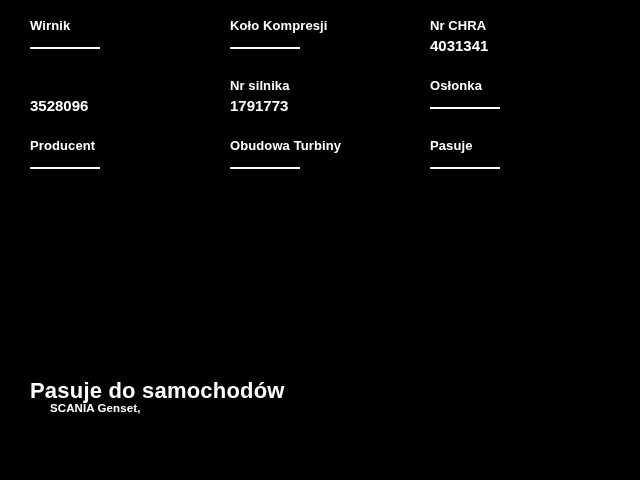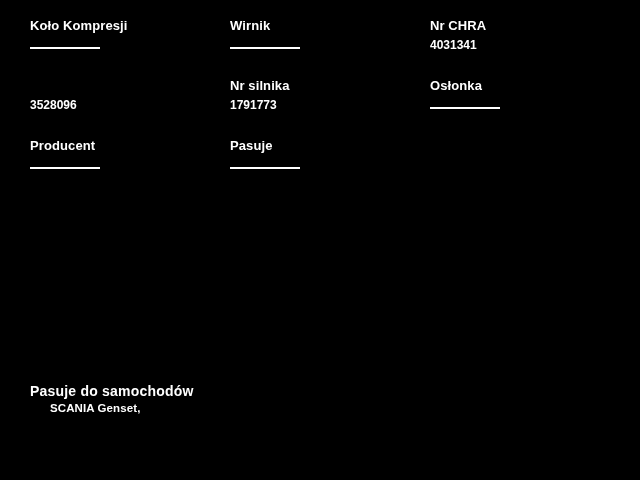--- a/index.html
+++ b/index.html
@@ -28,67 +28,67 @@
     font-size: 13px;
     font-weight: 700;
     line-height: 13px;
     letter-spacing: 0.1px;
     white-space: nowrap;
   }
   .cell .value {
     position: absolute;
     left: 0;
     top: 15px;
-    font-size: 12px;
+    font-size: 15px;
     font-weight: 700;
     line-height: 23px;
     white-space: nowrap;
   }
   .cell .line {
     position: absolute;
     left: 0;
     top: 28px;
     width: 70px;
     height: 2px;
     background: #ffffff;
   }
   .fits-section {
     position: absolute;
     left: 30px;
     top: 381px;
   }
   .fits-heading {
     display: block;
-    font-size: 14px;
+    font-size: 22px;
     font-weight: 700;
     line-height: 20px;
     letter-spacing: 0.2px;
   }
   .fits-vehicles {
     display: block;
     font-size: 11.5px;
     font-weight: 700;
     line-height: 13px;
     margin-top: 1px;
     letter-spacing: 0.1px;
     margin-left: 20px;
   }
 </style>
 </head>
 <body>
 
 <div class="spec-grid">
 
   <div class="cell">
-    <span class="label">Koło Kompresji</span>
+    <span class="label">Wirnik</span>
     <span class="line"></span>
   </div>
 
   <div class="cell">
-    <span class="label">Wirnik</span>
+    <span class="label">Koło Kompresji</span>
     <span class="line"></span>
   </div>
 
   <div class="cell">
     <span class="label">Nr CHRA</span>
     <span class="value">4031341</span>
   </div>
 
 
   <div class="cell">
@@ -105,20 +105,24 @@
     <span class="label">Osłonka</span>
     <span class="line"></span>
   </div>
 
   <div class="cell">
     <span class="label">Producent</span>
     <span class="line"></span>
   </div>
 
 
+  <div class="cell">
+    <span class="label">Obudowa Turbiny</span>
+    <span class="line"></span>
+  </div>
 
   <div class="cell">
     <span class="label">Pasuje</span>
     <span class="line"></span>
   </div>
 
 </div>
 
 <div class="fits-section">
   <span class="fits-heading">Pasuje do samochodów</span>

